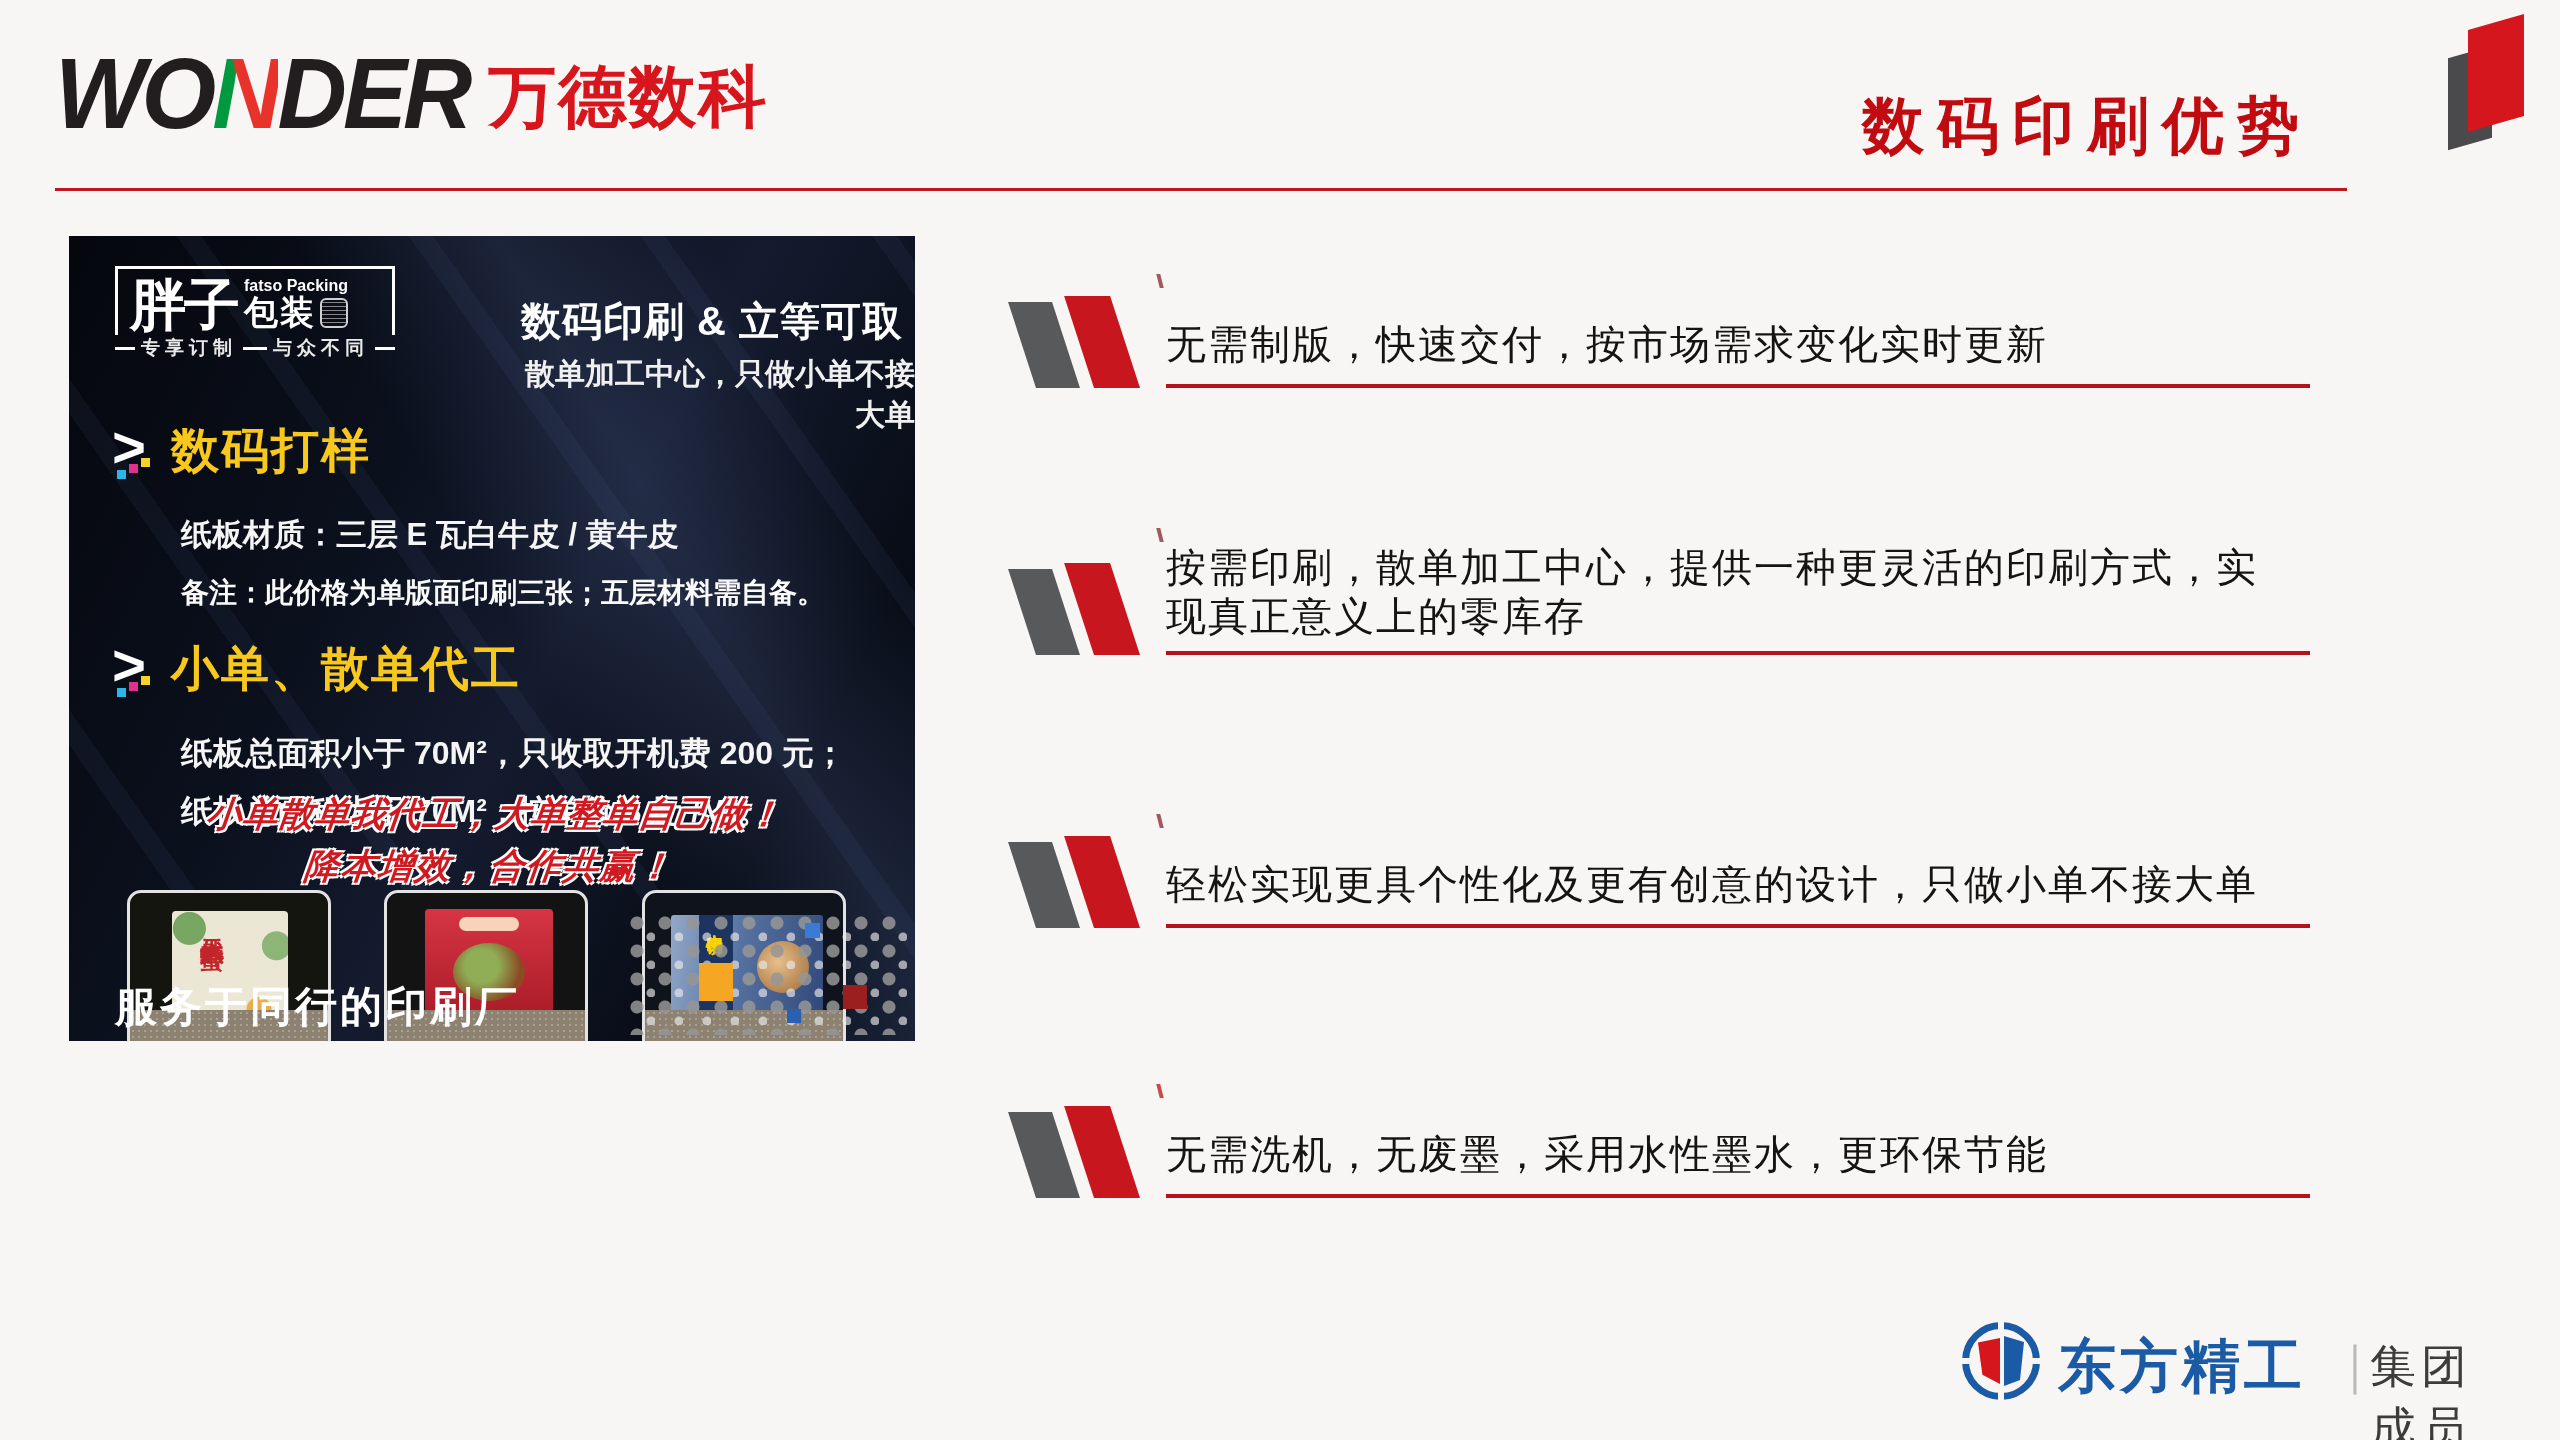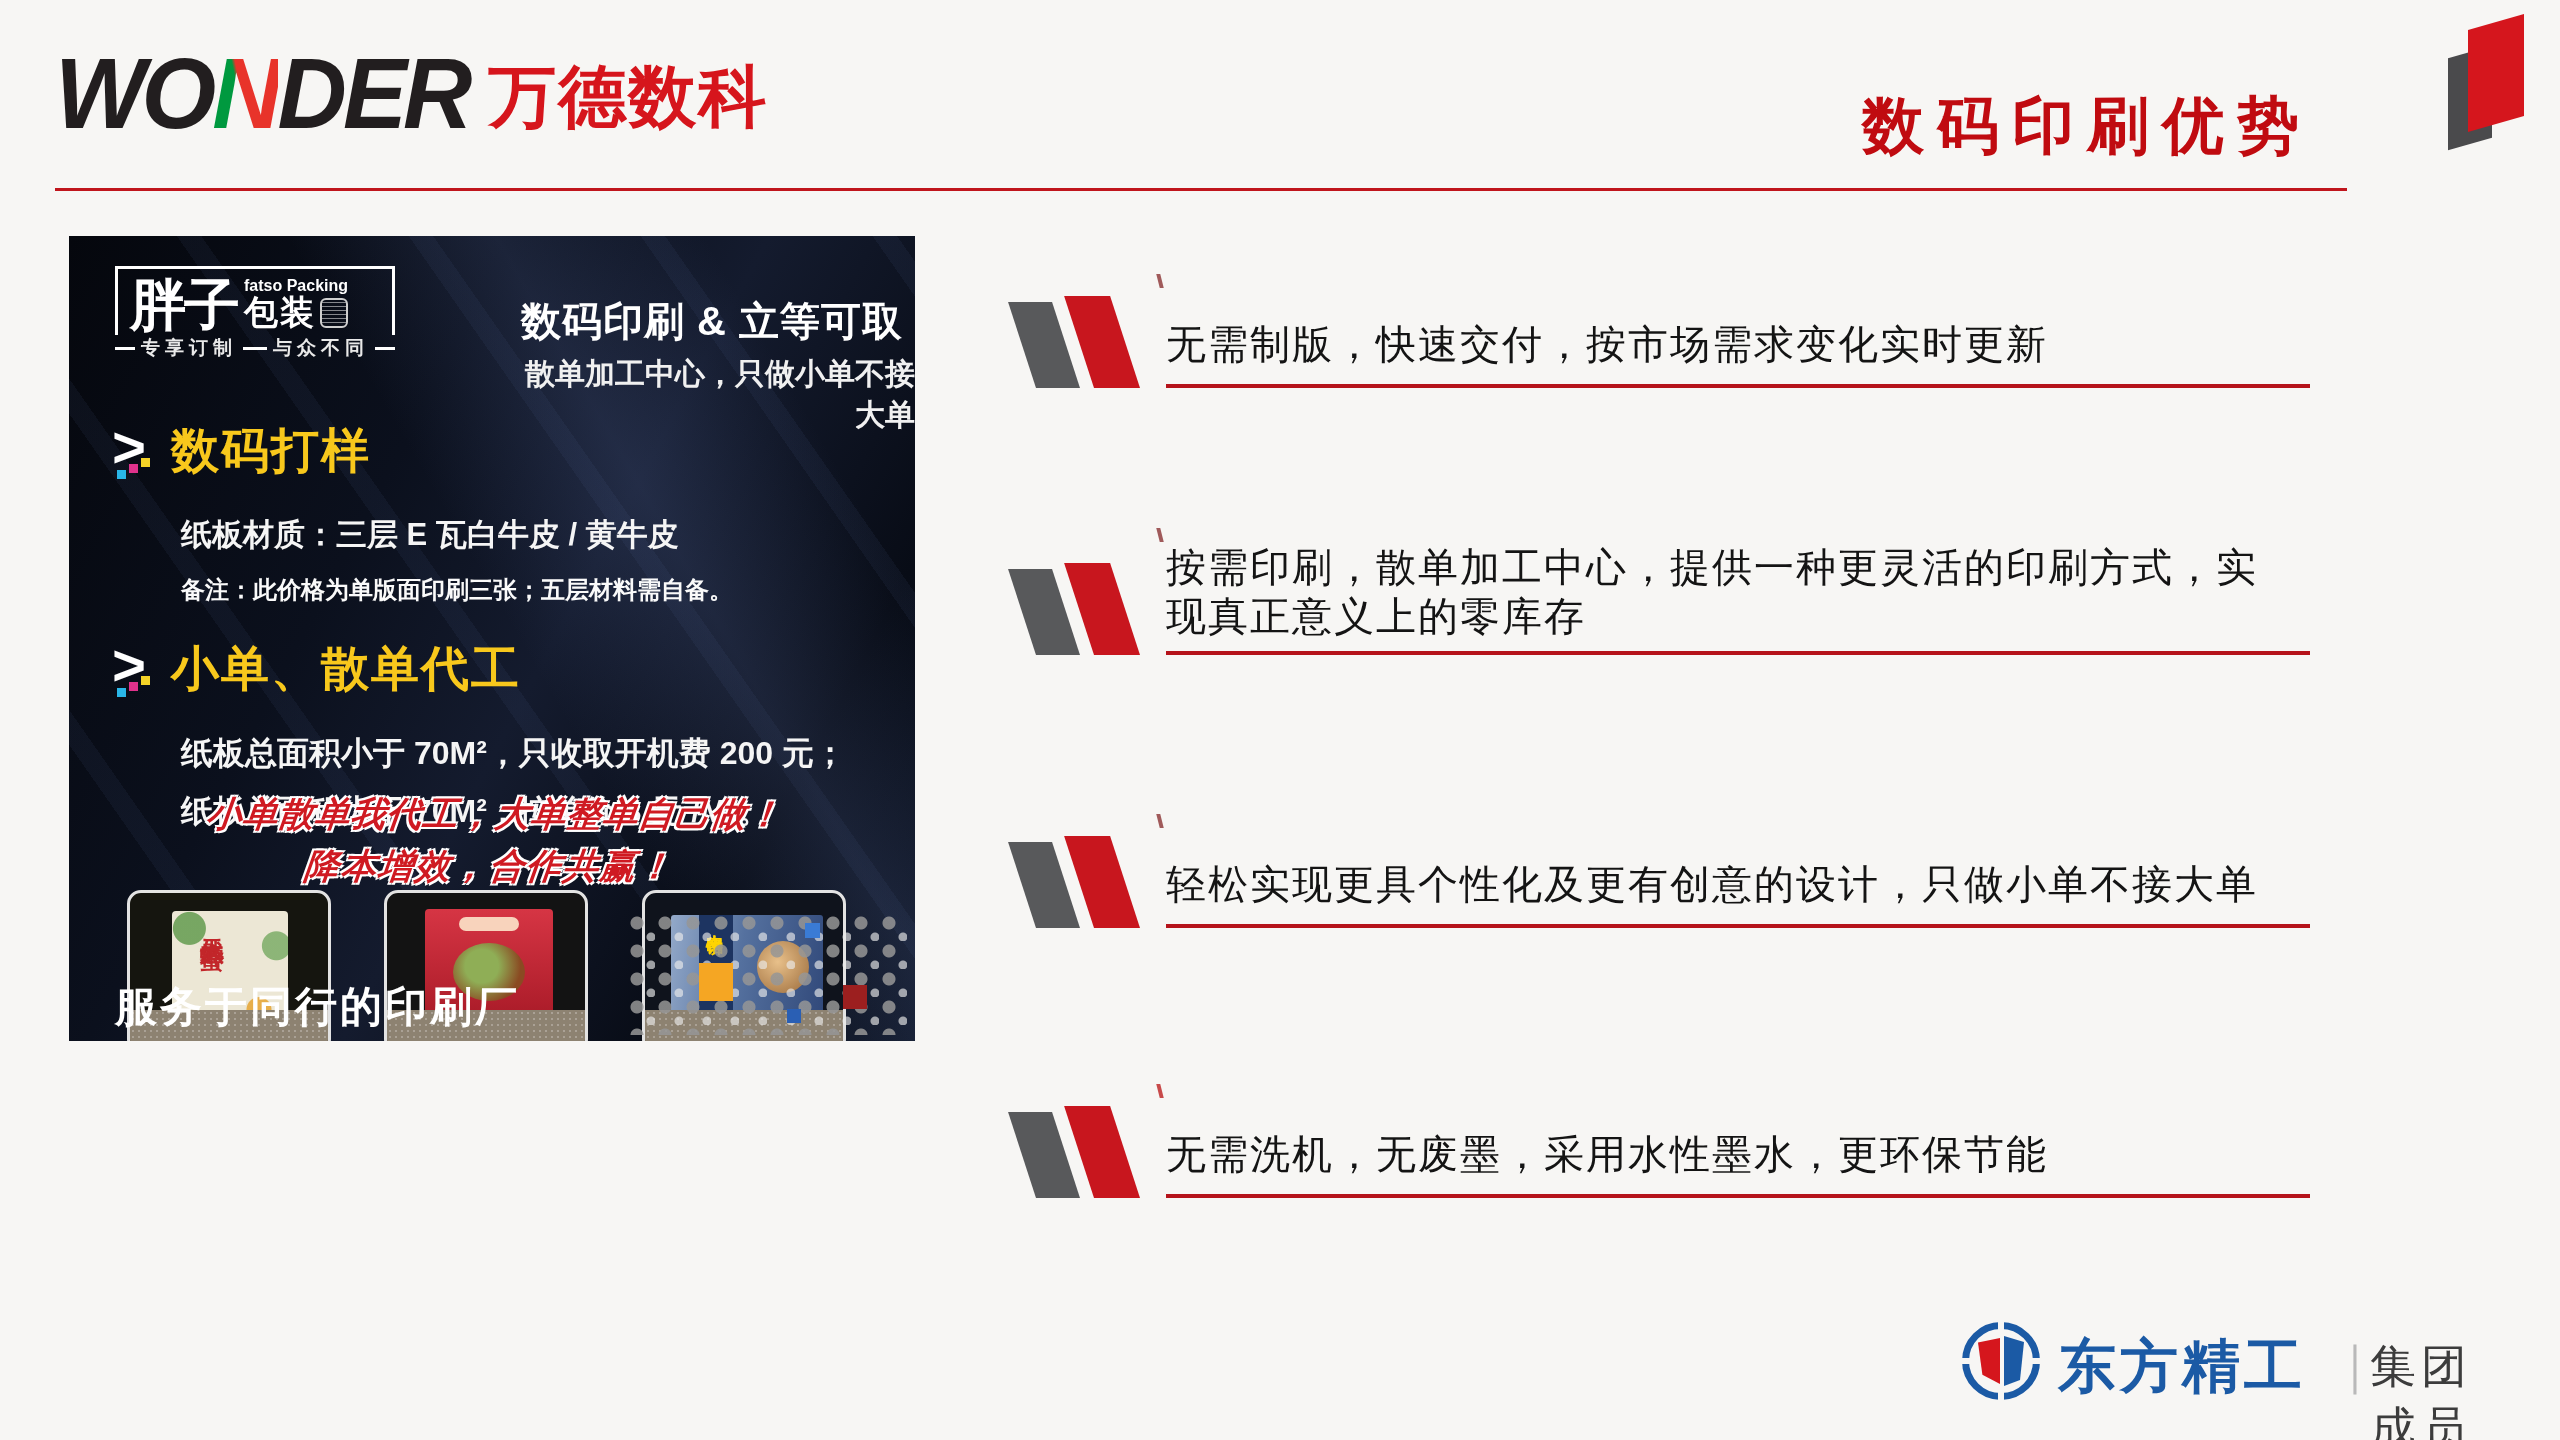--- a/index.html
+++ b/index.html
@@ -67,21 +67,21 @@
   .arrow-icon{position:relative;width:62px;height:58px;flex:0 0 auto;}
   .arrow-chevron{position:absolute;left:2px;top:-4px;font-size:58px;font-weight:900;color:#fff;font-style:italic;line-height:1;}
   .dot{position:absolute;width:9px;height:9px;}
   .dot-c{left:8px;top:48px;background:#29b6e8;}
   .dot-m{left:20px;top:42px;background:#e0328c;}
   .dot-y{left:32px;top:36px;background:#f5d327;}
   .sec-title-text{font-size:48px;font-weight:900;color:#f8c81c;letter-spacing:2px;line-height:1;}
   .sec-lines{margin:26px 0 0 72px;}
   .sec-line{font-size:31px;font-weight:600;color:#f5f5f5;line-height:58px;white-space:nowrap;}
   .sec2 .sec-line{font-size:32px;}
-  .sec-note{margin:10px 0 0 72px;font-size:24px;font-weight:700;color:#fafafa;white-space:nowrap;}
+  .sec-note{margin:10px 0 0 72px;font-size:28px;font-weight:700;color:#fafafa;white-space:nowrap;}
 
   .slogan{position:absolute;left:0;right:0;top:552px;text-align:center;
     color:#cf1a22;font-weight:900;font-style:italic;transform:skewX(-6deg);
     text-shadow:-2px -2px 0 #fff,2px -2px 0 #fff,-2px 2px 0 #fff,2px 2px 0 #fff,0 0 2px #fff;}
   .slogan-l1{font-size:35px;line-height:52px;letter-spacing:1px;}
   .slogan-l2{font-size:35px;line-height:52px;letter-spacing:2px;}
 
   .tile{position:absolute;width:204px;height:163px;border-radius:14px;border:3px solid #e3e3e3;
     overflow:hidden;box-sizing:border-box;}
   .tile .carpet{position:absolute;left:0;right:0;bottom:0;height:40px;background:#8d8271;

